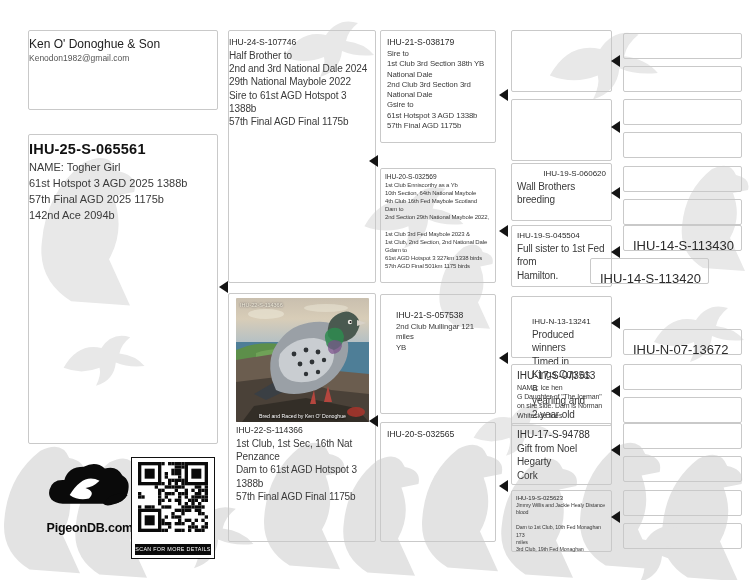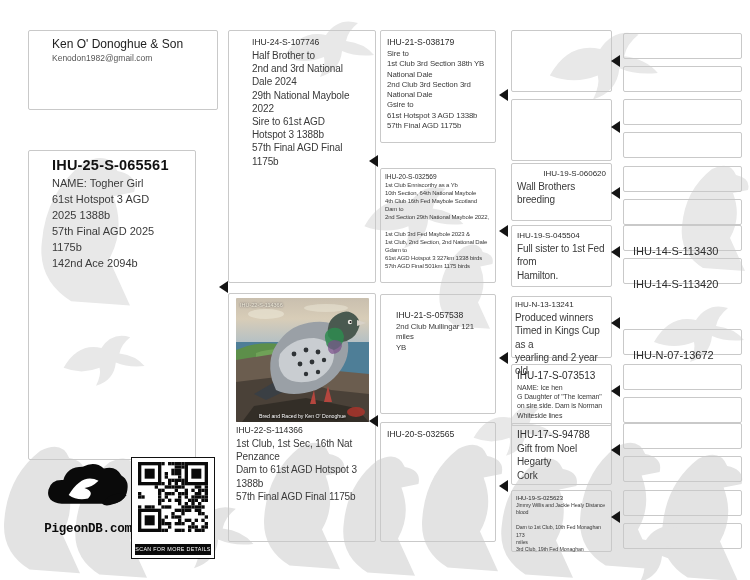--- a/index.html
+++ b/index.html
@@ -1,50 +1,50 @@
 <!DOCTYPE html>
 <html><head>
 <meta charset="utf-8">
 <style>
   html,body{margin:0;padding:0;background:#fff;}
   .page{position:relative;width:750px;height:580px;background:#ffffff;overflow:hidden;
         font-family:"Liberation Sans", sans-serif;color:#333;}
   .wm{position:absolute;left:0;top:0;width:750px;height:580px;z-index:0;}
   .box{position:absolute;border:1px solid #c9c9c9;border-radius:2px;background:transparent;
        box-sizing:border-box;z-index:2;}
-  .pad{padding:6px 23px;}
+  .pad{padding:6px 0;}
   .ring{font-size:8.6px;color:#2b2b2b;margin-bottom:2px;}
   .txt{font-size:10px;line-height:1.32;color:#3a3a3a;white-space:pre-line;letter-spacing:-0.1px;}
   .subject-ring{font-size:14.5px;font-weight:bold;color:#111;margin-bottom:3px;letter-spacing:0.2px;}
   .subject-txt{font-size:11px;line-height:1.45;color:#3a3a3a;white-space:pre-line;}
   .breeder-name{font-size:12px;color:#222;margin-bottom:2px;}
   .breeder-email{font-size:8.5px;color:#555;}
   .c4txt{font-size:10px;line-height:1.33;letter-spacing:-0.12px;white-space:pre-line;color:#3a3a3a;}
   .small .ring{font-size:6.6px;margin-bottom:1px;}
   .small .txt{font-size:6px;line-height:1.35;letter-spacing:-0.15px;}
   .xsmall .ring{font-size:6px;margin-bottom:1px;}
   .xsmall .txt{font-size:5.3px;line-height:1.4;letter-spacing:-0.1px;}
   .g4f .txt{font-size:7px;letter-spacing:-0.12px;}
-  .g5ring{font-size:11px;color:#2b2b2b;padding:19px 0 0 9px;}
+  .g5ring{font-size:13px;color:#2b2b2b;padding:12px 0 0 9px;}
   .arr{position:absolute;width:0;height:0;border:6px solid transparent;border-left:0;
        border-right:9px solid #141414;z-index:3;}
   
   .photo{position:absolute;left:7px;top:4px;width:133px;height:124px;overflow:hidden;
          border-radius:1px;z-index:2;}
   .ph-sky{position:absolute;left:0;top:0;width:100%;height:52px;
           background:linear-gradient(180deg,#c9bfae 0%,#d8cdb8 40%,#a9bcc8 100%);}
   .ph-sea{position:absolute;left:0;top:44px;width:100%;height:34px;background:#4e7e97;}
   .ph-land{position:absolute;left:0;top:0;width:100%;height:100%;}
   .ph-label{position:absolute;left:4px;top:4px;font-size:5.5px;color:#f3eeda;
             text-shadow:0 0 2px #334;z-index:5;}
   .ph-caption{position:absolute;left:0;bottom:3px;width:100%;text-align:center;font-size:5.2px;
               color:#fff;text-shadow:0 1px 2px #000;z-index:5;}
   .dam-text{position:absolute;left:7px;top:131px;width:134px;}
   
-  .logo-wrap{position:absolute;left:43px;top:458px;width:90px;z-index:4;text-align:center;font-family:Liberation Mono, monospace;}
+  .logo-wrap{position:absolute;left:43px;top:458px;width:90px;z-index:4;text-align:right;}
   .logo-text{font-size:12.5px;font-weight:bold;color:#0a0a0a;margin-top:1px;letter-spacing:-0.2px;}
   .qr-card{position:absolute;left:131px;top:457px;width:84px;height:102px;background:#fff;
            border:1.5px solid #111;box-sizing:border-box;z-index:4;}
   .qr-svg{display:block;margin:4px auto 0 auto;width:70px;height:70px;}
   .qr-bar{position:absolute;left:3px;right:3px;bottom:3px;height:11px;background:#0a0a0a;
           color:#fff;font-size:5.4px;text-align:center;line-height:11px;letter-spacing:0.3px;}
 </style>
 </head>
 <body>
 
@@ -78,21 +78,21 @@
       <use href="#wm-fly" transform="translate(150,500) scale(1.1)"></use>
       <use href="#wm-fly" transform="translate(600,520)"></use>
     </g>
   </svg>
 
   <div class="box pad" style="left:28px;top:30px;width:190px;height:80px;">
     <div class="breeder-name">Ken O' Donoghue &amp; Son</div>
     <div class="breeder-email">Kenodon1982@gmail.com</div>
   </div>
 
-  <div class="box pad" style="left:28px;top:150px;width:168px;height:310px;">
+  <div class="box pad" style="left:28px;top:134px;width:190px;height:310px;">
     <div class="subject-ring">IHU-25-S-065561</div>
     <div class="subject-txt">NAME: Togher Girl
 61st Hotspot 3 AGD 2025 1388b
 57th Final AGD 2025 1175b
 142nd Ace 2094b</div>
   </div>
 
   <div class="box pad" style="left:228px;top:30px;width:148px;height:253px;">
     <div class="ring">IHU-24-S-107746</div>
     <div class="txt">Half Brother to
@@ -195,21 +195,21 @@
   </div>
   <div class="box" style="left:511px;top:163px;width:101px;height:58px;padding:5px;">
     <div class="ring" style="font-size:8px;text-align:right;">IHU-19-S-060620</div>
     <div class="c4txt">Wall Brothers breeding</div>
   </div>
   <div class="box" style="left:511px;top:225px;width:101px;height:62px;padding:5px;">
     <div class="ring" style="font-size:8px;">IHU-19-S-045504</div>
     <div class="c4txt">Full sister to 1st Fed from
 Hamilton.</div>
   </div>
-  <div class="box" style="left:511px;top:296px;width:101px;height:62px;padding:3px;">
+  <div class="box" style="left:511px;top:296px;width:101px;height:62px;padding:20px;">
     <div class="ring" style="font-size:8px;">IHU-N-13-13241</div>
     <div class="c4txt">Produced winners
 Timed in Kings Cup as a
 yearling and 2 year old</div>
   </div>
   <div class="box g4f" style="left:511px;top:364px;width:101px;height:62px;padding:5px;">
     <div class="ring" style="font-size:10px;">IHU-17-S-073513</div>
     <div class="txt">NAME: Ice hen
 G Daughter of "The Iceman"
 on sire side. Dam is Norman
@@ -244,21 +244,21 @@
     </div>
   <div class="box" style="left:623px;top:166px;width:119px;height:26px;">
       <div class="g5ring"></div>
     </div>
   <div class="box" style="left:623px;top:199px;width:119px;height:26px;">
       <div class="g5ring"></div>
     </div>
   <div class="box" style="left:623px;top:225px;width:119px;height:26px;">
       <div class="g5ring">IHU-14-S-113430</div>
     </div>
-  <div class="box" style="left:623px;top:258px;width:119px;height:26px;">
+  <div class="box" style="left:590px;top:258px;width:119px;height:26px;">
       <div class="g5ring">IHU-14-S-113420</div>
     </div>
   <div class="box" style="left:623px;top:329px;width:119px;height:26px;">
       <div class="g5ring">IHU-N-07-13672</div>
     </div>
   <div class="box" style="left:623px;top:364px;width:119px;height:26px;">
       <div class="g5ring"></div>
     </div>
   <div class="box" style="left:623px;top:397px;width:119px;height:26px;">
       <div class="g5ring"></div>

